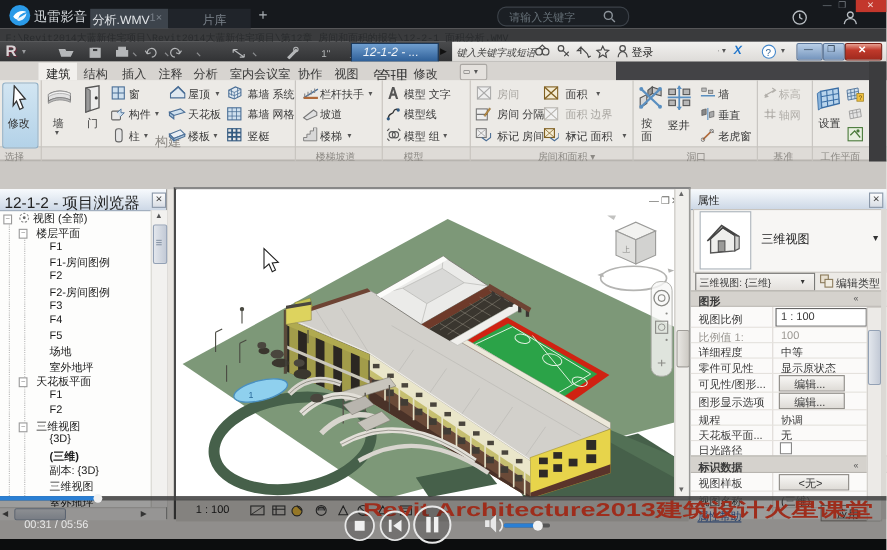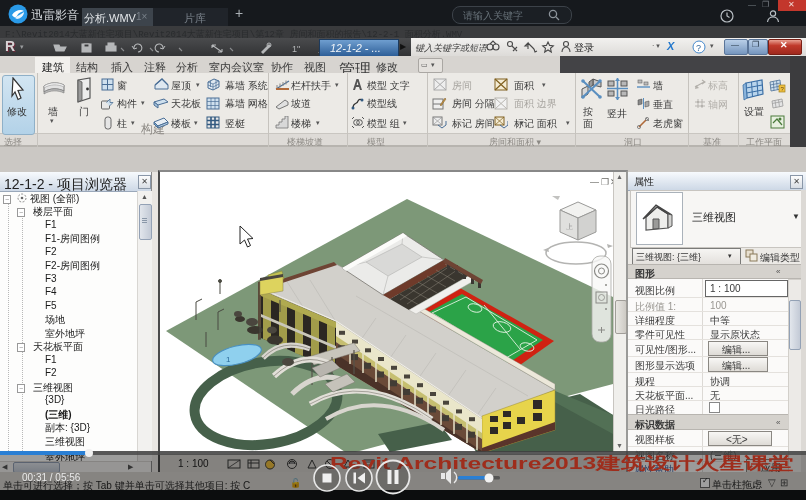--- a/index.html
+++ b/index.html
@@ -746,29 +746,20 @@
     <div class="tx" style="left:6px;top:291px;color:#3a62a8;text-decoration:underline;">属性帮助</div>
     <div class="a" style="left:118px;top:287px;width:52px;height:13px;background:linear-gradient(#f8f7f5,#dedbd6);border:1px solid #8a8782;"></div>
     <div class="tx" style="left:133px;top:289px;">应用</div>
 
     <div class="a" style="left:160px;top:107px;width:12px;height:193px;background:#eceae7;border:1px solid #d2cfca;"></div>
     <div class="a" style="left:161px;top:128px;width:10px;height:48px;background:linear-gradient(90deg,#e2e6ec,#c3cad6);border:1px solid #93a1b5;border-radius:2px;"></div>
 
     <div class="a" style="left:173px;top:18px;width:5px;height:282px;background:#dcd9d5;"></div>
   </div>
 
-  <div class="a" id="statusbar" style="left:0;top:472px;width:806px;height:18px;background:#d8d5d0;">
-    <div class="tx" style="left:3px;top:7px;font-size:10px;color:#2a2a2a;">单击可进行选择；按 Tab 键并单击可选择其他项目: 按 C</div>
-    <div class="tx" style="left:290px;top:6px;font-size:9px;color:#555;">🔓</div>
-    <div class="a" style="left:700px;top:6px;width:8px;height:8px;background:#fff;border:1px solid #666;"></div>
-    <div class="tx" style="left:702px;top:4px;font-size:8px;color:#222;">✓</div>
-    <div class="tx" style="left:712px;top:6px;font-size:10px;color:#2a2a2a;">单击柱拖虑</div>
-    <div class="tx" style="left:768px;top:5px;font-size:10px;color:#444;">▽</div>
-    <div class="tx" style="left:780px;top:5px;font-size:10px;color:#444;">⊞</div>
-  </div>
 
   <div class="tx" style="left:330px;top:452px;font-size:17px;font-weight:bold;color:#ff4a2e;z-index:4;transform:scaleX(1.45);transform-origin:0 0;">Revit Architecture2013建筑设计火星课堂</div>
 
   <div class="a" id="blackbar" style="left:0;top:490px;width:806px;height:10px;background:#0c0d0e;z-index:6;"></div>
 
   <div class="a" id="overlay" style="left:0;top:451px;width:806px;height:39px;background:rgba(0,0,0,0.38);z-index:5;"></div>
 
 
   <div class="a" style="left:0;top:451px;width:806px;height:4px;background:rgba(70,70,70,0.8);z-index:7;"></div>
   <div class="a" style="left:0;top:451px;width:88px;height:4px;background:#2a7fd4;z-index:8;"></div>

